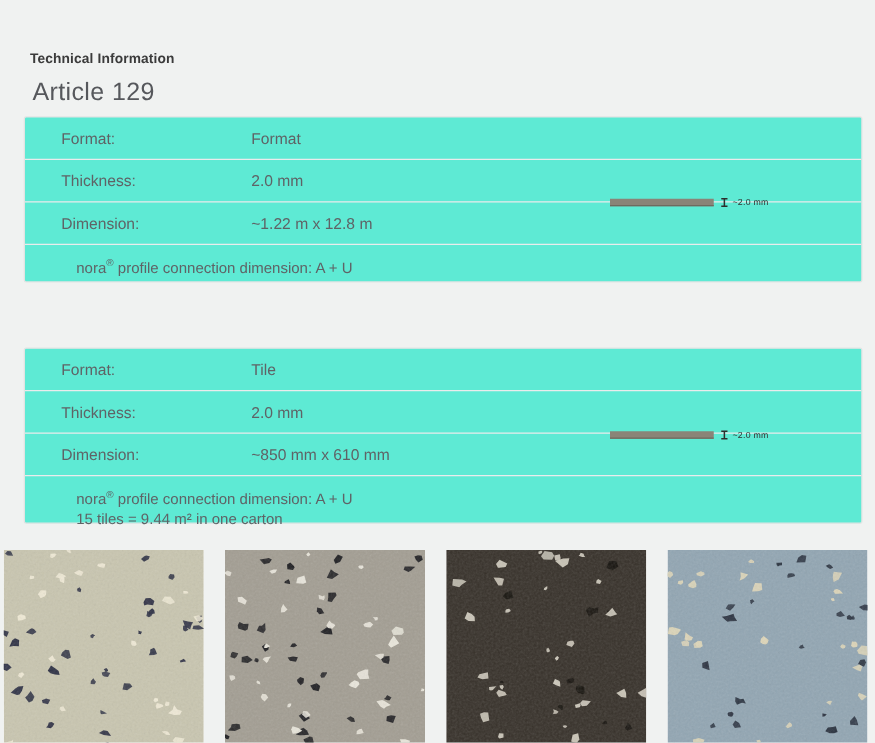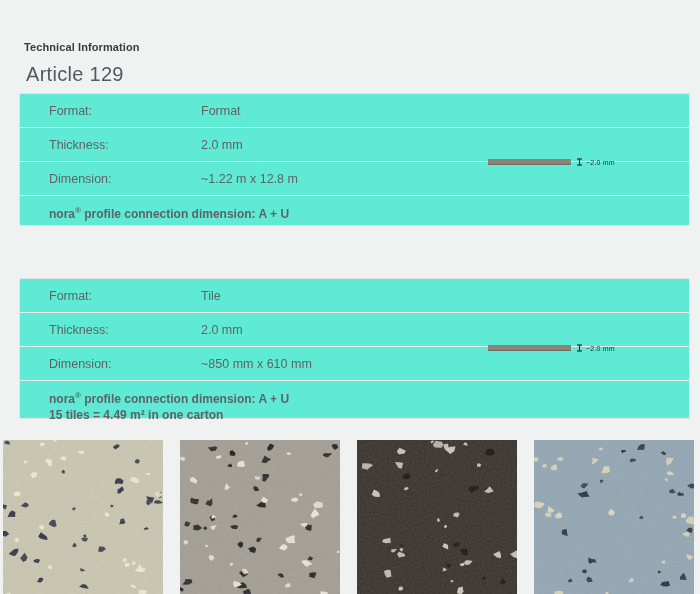--- a/index.html
+++ b/index.html
@@ -33,22 +33,22 @@
   .t-row{
     position:relative;height:33px;
     border-bottom:1px solid #eaecec;
     font-size:12.5px;color:#5f6366;
   }
   .t-row .lbl{position:absolute;left:29px;top:50%;transform:translateY(-50%);}
   .t-row .val{position:absolute;left:181px;top:50%;transform:translateY(-50%);}
 
   .t-note{
     position:relative;
-    padding:7px 29px 0 29px;
-    font-size:12px;line-height:16px;color:#5f6366;font-weight:bold;
+    padding:7px 29px 0 41px;
+    font-size:12px;line-height:16px;color:#5f6366;
   }
   .t-note .note-line{white-space:nowrap;}
   .t-note sup{font-size:8px;}
 
   .profile-diagram{
     position:absolute;left:468px;top:62px;height:12px;
     display:flex;align-items:center;
   }
   .profile-bar{
     width:83px;height:5px;background:#8a8478;border-bottom:1px solid #6f6a5f;
@@ -114,21 +114,21 @@
     <div class="t-row">
       <span class="lbl">Thickness:</span>
       <span class="val">2.0 mm</span>
     </div>
     <div class="t-row">
       <span class="lbl">Dimension:</span>
       <span class="val">~850 mm x 610 mm</span>
     </div>
     <div class="t-note">
       <div class="note-line"><span>nora</span><sup>®</sup><span> profile connection dimension: A + U</span></div>
-      <div class="note-line"><span>15 tiles = 4.49 m² in one carton</span></div>
+      <div class="note-line"><span>15 tiles = 9.44 m² in one carton</span></div>
     </div>
     <div class="profile-diagram" style="top:63px;">
       <div class="profile-bar"></div>
       <svg class="ibeam" width="7" height="8" viewBox="0 0 7 8">
         <line x1="1" y1="1" x2="6" y2="1" stroke="#2e2e2e" stroke-width="1.2"></line>
         <line x1="1" y1="7" x2="6" y2="7" stroke="#2e2e2e" stroke-width="1.2"></line>
         <line x1="3.5" y1="1" x2="3.5" y2="7" stroke="#2e2e2e" stroke-width="1.2"></line>
       </svg>
       <span class="profile-label">~2.0 mm</span>
     </div>

